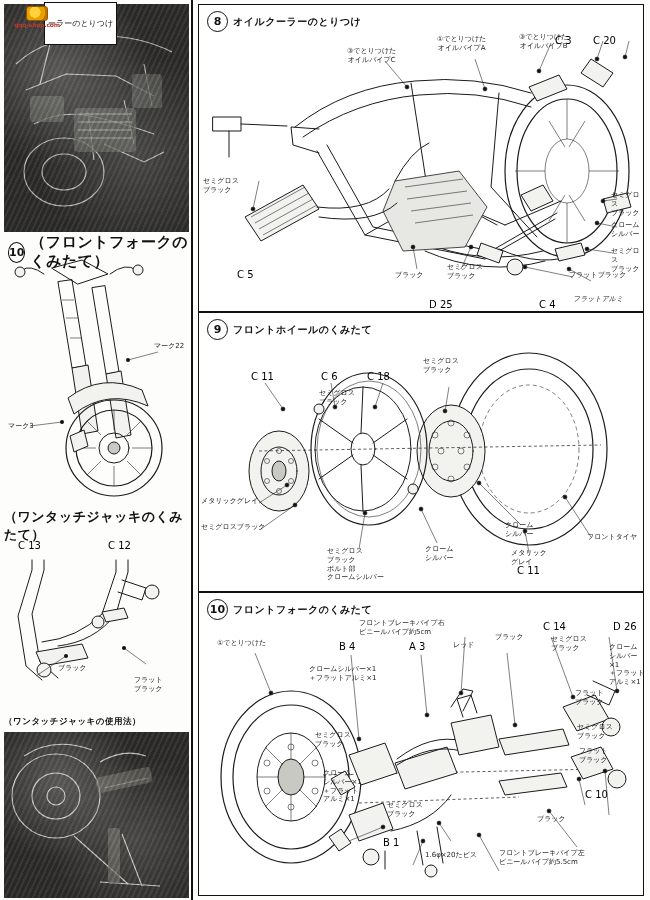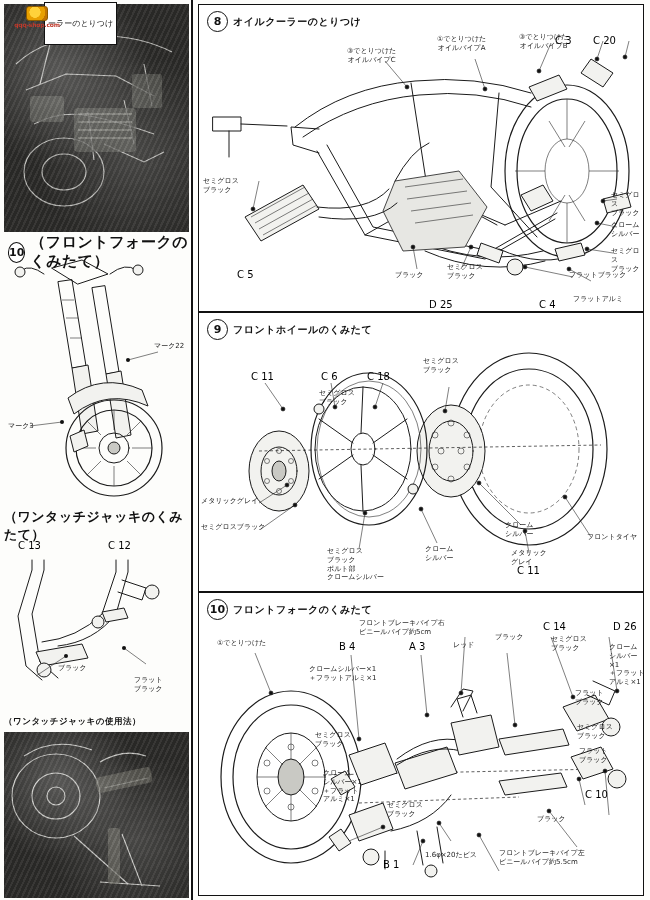--- a/index.html
+++ b/index.html
@@ -366,21 +366,21 @@
         <div class="lbl abs" style="left:4px; top:146px;">セミグロス
 ブラック</div>
         <div class="lbl-b abs" style="left:38px; top:238px;">C 5</div>
 
         <div class="lbl abs" style="left:196px; top:240px;">ブラック</div>
         <div class="lbl abs" style="left:248px; top:232px;">セミグロス
 ブラック</div>
         <div class="lbl-b abs" style="left:230px; top:268px;">D 25</div>
         <div class="lbl-b abs" style="left:340px; top:268px;">C 4</div>
         <div class="lbl abs" style="left:370px; top:240px;">フラットブラック</div>
-        <div class="lbl abs" style="left:374px; top:264px;">フラットアルミ</div>
+        <div class="lbl abs" style="left:374px; top:264px;font-style:italic;">フラットアルミ</div>
       </div>
     </div>
 
     <div class="panel step-panel" style="left:6px; top:312px; width:446px; height:280px;">
       <div class="step-head" style="left:8px; top:6px;">
         <div class="stepnum">9</div>
         <div class="hdr">フロントホイールのくみたて</div>
       </div>
 
       <div class="abs" style="left:0; top:26px; width:446px; height:254px;">
@@ -601,21 +601,21 @@
         <div class="lbl abs" style="left:338px; top:196px;">ブラック</div>
 
         <div class="lbl abs" style="left:116px; top:112px;">セミグロス
 ブラック</div>
         <div class="lbl abs" style="left:124px; top:150px;">クローム
 シルバー×1
 ＋フラット
 アルミ×1</div>
         <div class="lbl abs" style="left:188px; top:182px;">セミグロス
 ブラック</div>
-        <div class="lbl-b abs" style="left:184px; top:218px;margin-top:22px;">B 1</div>
+        <div class="lbl-b abs" style="left:184px; top:218px;">B 1</div>
         <div class="lbl abs" style="left:226px; top:232px;">1.6φ×20たビス</div>
         <div class="lbl abs" style="left:300px; top:214px;margin-top:16px;">フロントブレーキパイプ左
 ビニールパイプ約5.5cm</div>
       </div>
     </div>
 
   </div>
 </div>
 
 </body></html>

